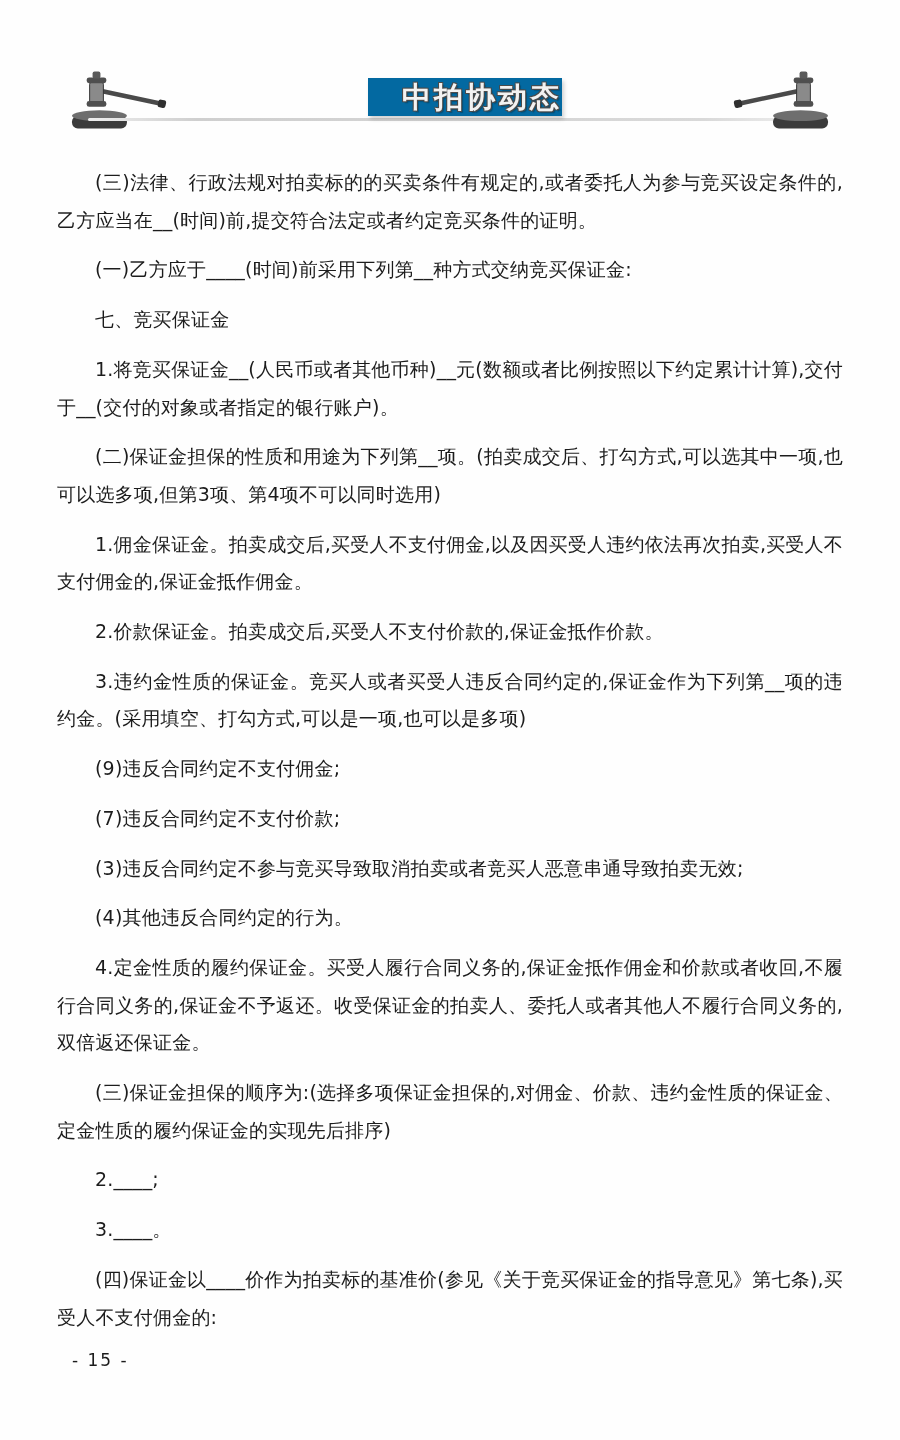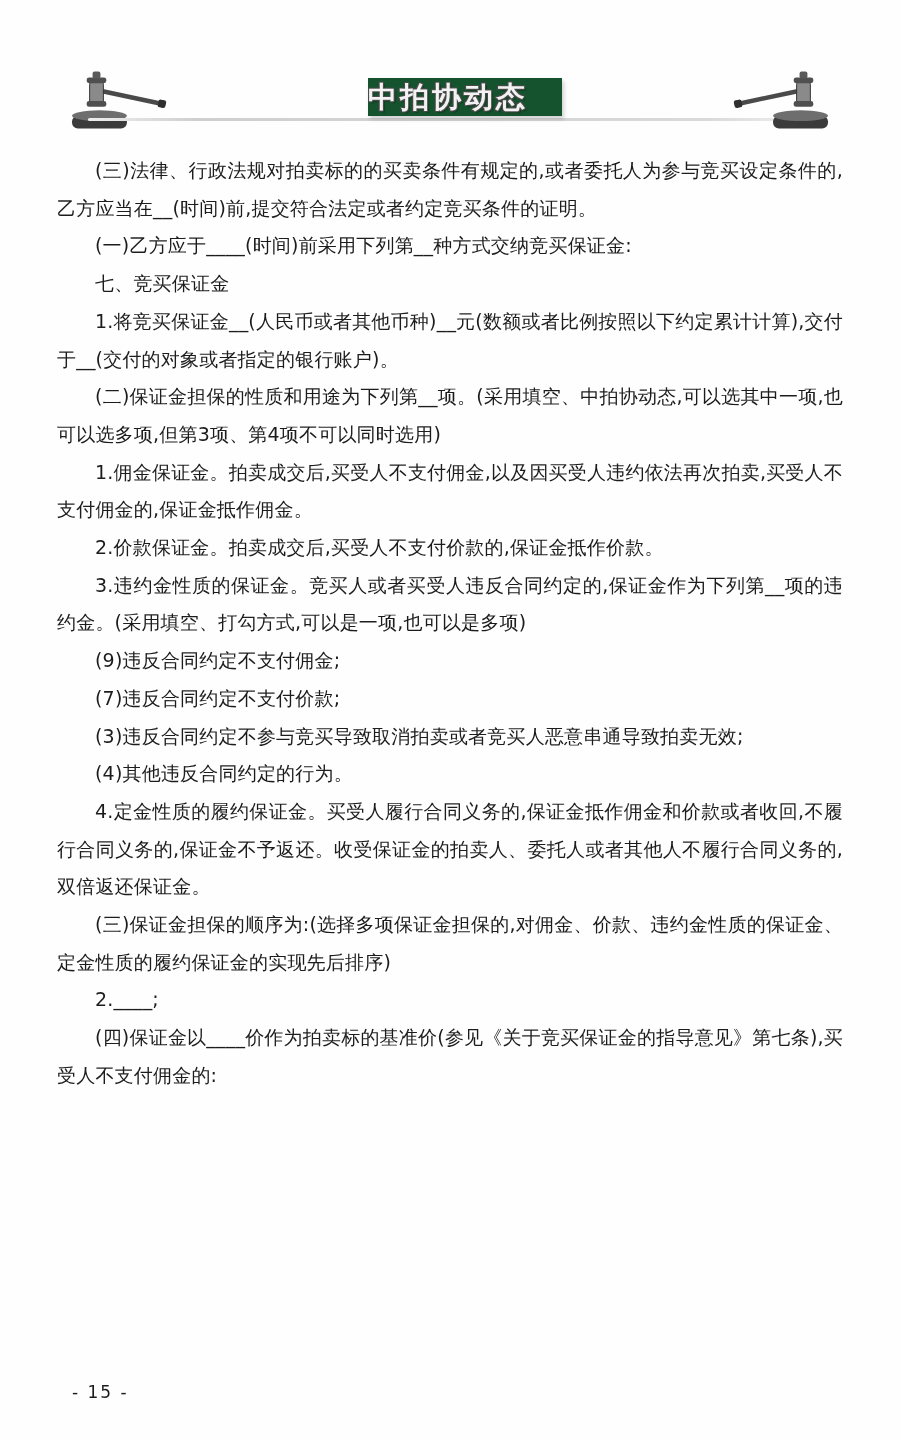--- a/index.html
+++ b/index.html
@@ -21,23 +21,23 @@
     position: absolute; top: 118px; left: 88px; right: 88px; height: 3px;
     background: linear-gradient(to right, #eeeeee, #cfcfcf 15%, #d9d9d9 85%, #f0f0f0);
     border-radius: 2px;
   }
   .gavel { position: absolute; top: 68px; width: 108px; height: 64px; }
   .gavel.left  { left: 70px; }
   .gavel.right { right: 70px; transform: scaleX(-1); }
   .title-box {
     position: absolute; top: 78px; left: 368px;
     width: 194px; height: 38px;
-    background: #14532d;
+    background: #0369a1;
     box-shadow: 2px 3px 4px rgba(0,0,0,0.18);
-    text-align: left;
+    text-align: right;
     line-height: 38px;
     z-index: 2;
   }
   .title-text {
     font-size: 29px;
     font-weight: bold;
     letter-spacing: 3px;
     color: #f2f2f2;
     text-shadow:
       -1px -1px 0 #4a4a4a, 1px -1px 0 #4a4a4a,
@@ -51,29 +51,29 @@
     width: 786px;
     color: #1c1c1c;
   }
   .para {
     font-size: 19px;
     line-height: 37.7px;
     text-align: justify;
     text-indent: 2em;
     word-break: break-all;
     letter-spacing: 0.2px;
+    margin-top: 12px;
   }
   
   .page-number {
     position: absolute;
     left: 72px; top: 1350px;
     font-size: 17px;
     letter-spacing: 2px;
     color: #1c1c1c;
-    margin-top: 32px;
   }
 </style>
 </head>
 <body>
 
 <div class="page">
 
   <div class="header">
     <svg class="gavel left" viewBox="0 0 110 62" xmlns="http://www.w3.org/2000/svg">
       <g transform="rotate(12 34 22)">
@@ -106,29 +106,30 @@
       <rect x="17" y="32" width="20" height="6" rx="2.5" fill="#4f4f4f"></rect>
       <rect x="23" y="2" width="8" height="7" rx="2" fill="#5a5a5a"></rect>
     </svg>
   </div>
 
   <div class="content">
       <p class="para">(三)法律、行政法规对拍卖标的的买卖条件有规定的,或者委托人为参与竞买设定条件的,乙方应当在__(时间)前,提交符合法定或者约定竞买条件的证明。</p>
       <p class="para">(一)乙方应于____(时间)前采用下列第__种方式交纳竞买保证金:</p>
       <p class="para">七、竞买保证金</p>
       <p class="para">1.将竞买保证金__(人民币或者其他币种)__元(数额或者比例按照以下约定累计计算),交付于__(交付的对象或者指定的银行账户)。</p>
-      <p class="para">(二)保证金担保的性质和用途为下列第__项。(采用填空、中拍协动态,可以选其中一项,也可以选多项,但第3项、第4项不可以同时选用)</p>
+      <p class="para">(二)保证金担保的性质和用途为下列第__项。(拍卖成交后、打勾方式,可以选其中一项,也可以选多项,但第3项、第4项不可以同时选用)</p>
       <p class="para">1.佣金保证金。拍卖成交后,买受人不支付佣金,以及因买受人违约依法再次拍卖,买受人不支付佣金的,保证金抵作佣金。</p>
       <p class="para">2.价款保证金。拍卖成交后,买受人不支付价款的,保证金抵作价款。</p>
       <p class="para">3.违约金性质的保证金。竞买人或者买受人违反合同约定的,保证金作为下列第__项的违约金。(采用填空、打勾方式,可以是一项,也可以是多项)</p>
       <p class="para">(9)违反合同约定不支付佣金;</p>
       <p class="para">(7)违反合同约定不支付价款;</p>
       <p class="para">(3)违反合同约定不参与竞买导致取消拍卖或者竞买人恶意串通导致拍卖无效;</p>
       <p class="para">(4)其他违反合同约定的行为。</p>
       <p class="para">4.定金性质的履约保证金。买受人履行合同义务的,保证金抵作佣金和价款或者收回,不履行合同义务的,保证金不予返还。收受保证金的拍卖人、委托人或者其他人不履行合同义务的,双倍返还保证金。</p>
       <p class="para">(三)保证金担保的顺序为:(选择多项保证金担保的,对佣金、价款、违约金性质的保证金、定金性质的履约保证金的实现先后排序)</p>
       <p class="para">2.____;</p>
+      <p class="para">3.____。</p>
       <p class="para">(四)保证金以____价作为拍卖标的基准价(参见《关于竞买保证金的指导意见》第七条),买受人不支付佣金的:</p>
     </div>
 
   <div class="page-number">- 15 -</div>
 
 </div>
 
 </body></html>

